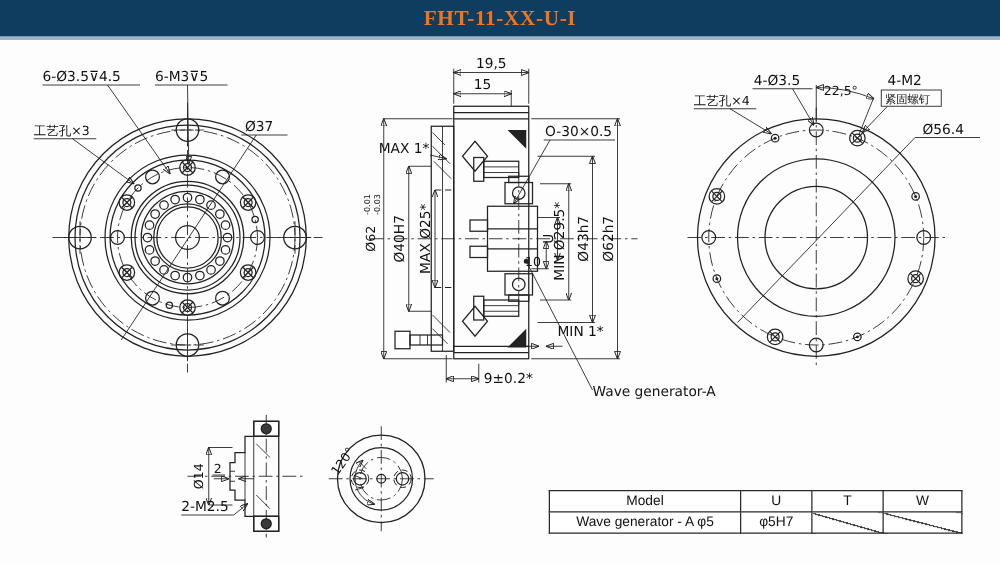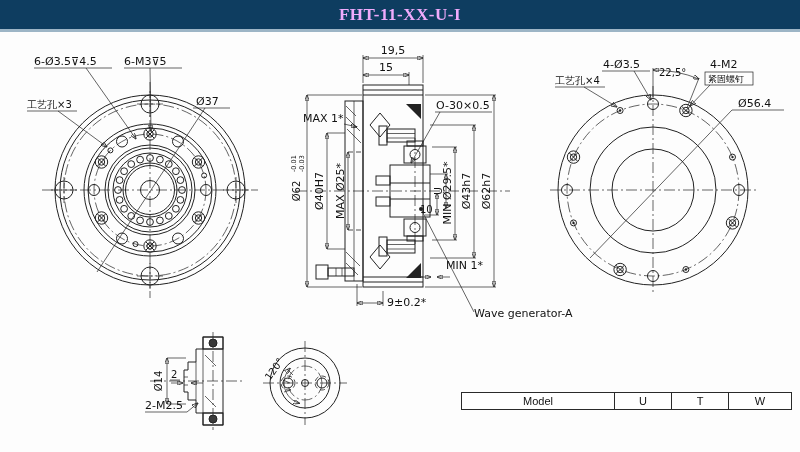--- a/index.html
+++ b/index.html
@@ -1,31 +1,31 @@
 <!DOCTYPE html>
 <html><head>
 <meta charset="utf-8">
 <style>
   html,body{margin:0;padding:0;background:#fff;}
   .stage{position:relative;width:800px;height:452px;background:#fdfdfd;overflow:hidden;
          font-family:"DejaVu Sans",sans-serif;}
   .titlebar{position:absolute;left:0;top:0;width:800px;height:29px;background:#0e3d60;
             border-bottom:3px solid #9db5c6;display:flex;align-items:center;justify-content:center;}
-  .titlebar span{color:#f0abfc;font-family:"Liberation Serif",serif;font-weight:bold;
+  .titlebar span{color:#f97316;font-family:"Liberation Serif",serif;font-weight:bold;
                  font-size:17px;letter-spacing:.5px;}
   svg{position:absolute;left:0;top:0;}
   svg *{stroke:#222;fill:none;stroke-width:1;}
   svg text{fill:#111;stroke:none;font-family:"DejaVu Sans",sans-serif;font-size:11px;}
   svg .sm{font-size:10px;}
   svg .dash{stroke-dasharray:5 3;stroke-width:.8;}
   svg .cl{stroke-dasharray:11 3 2 3;stroke-width:.7;}
   svg .thin{stroke-width:.7;}
   svg .fil{fill:#222;stroke:none;}
   svg .ballf{fill:#3a3a3a;stroke:#222;}
-  .spec{position:absolute;left:461px;top:392px;border-collapse:collapse;
+  .spec{position:absolute;left:439px;top:392px;border-collapse:collapse;
         font-family:"Liberation Sans",sans-serif;font-size:11px;color:#111;}
   .spec th,.spec td{border:1.5px solid #2a2a2a;text-align:center;padding:0;height:16px;
                     font-weight:normal;background:#fff;}
   .spec .c-model{width:152px;} .spec .c-u{width:56px;} .spec .c-t{width:56px;} .spec .c-w{width:62px;}
   .spec td.diag{background:linear-gradient(to top right,#fff 47.5%,#333 47.5%,#333 51%,#fff 51%);}
 </style>
 </head>
 <body>
 
 <div class="stage">
@@ -330,16 +330,22 @@
   </svg>
 
   <table class="spec">
     <tbody>
         <tr>
       <th class="c-model">Model</th>
       <th class="c-u">U</th>
       <th class="c-t">T</th>
       <th class="c-w">W</th>
     </tr>
+    <tr>
+      <td>Wave generator - A φ5</td>
+      <td>φ5H7</td>
+      <td class="diag"></td>
+      <td class="diag"></td>
+    </tr>
   </tbody>
     </table>
 
 </div>
 
 </body></html>

